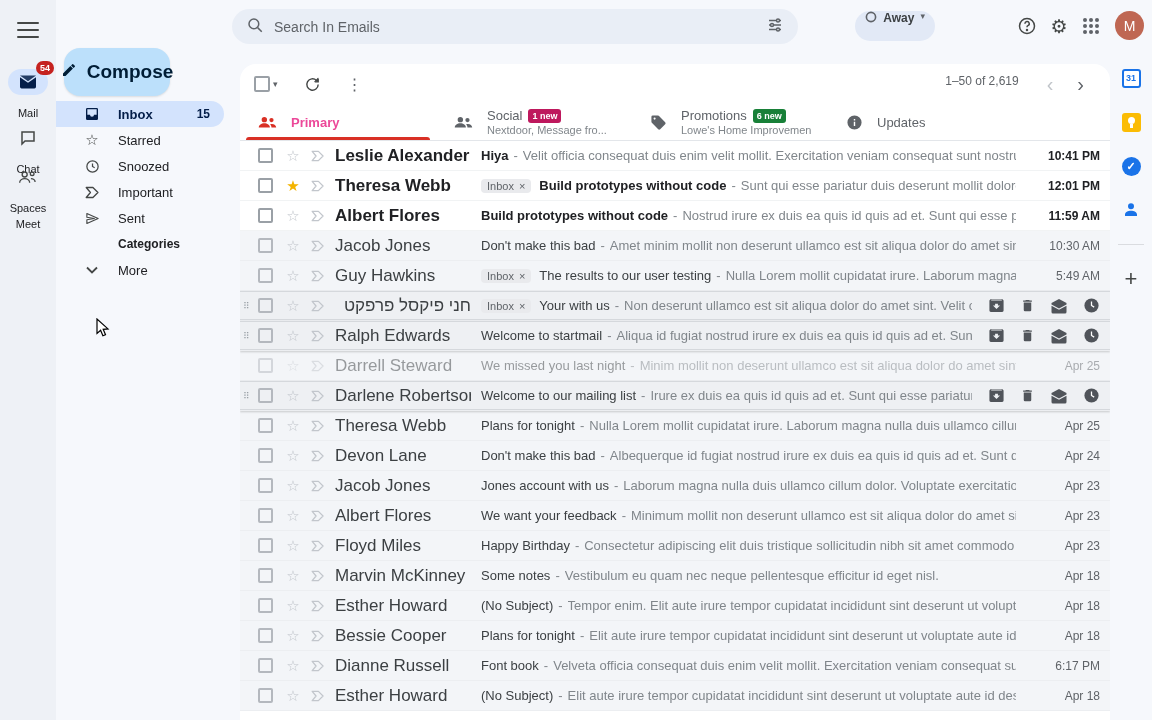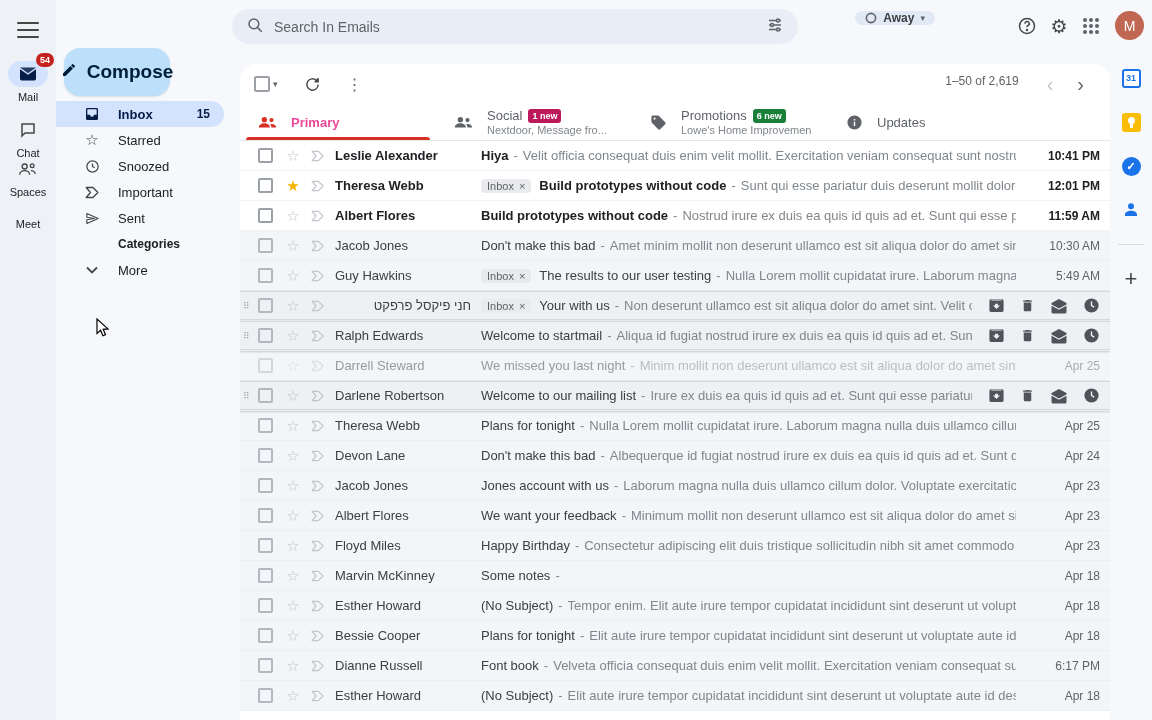--- a/index.html
+++ b/index.html
@@ -4,21 +4,21 @@
 <style>
   * { margin:0; padding:0; box-sizing:border-box; }
   html,body { width:1152px; height:720px; overflow:hidden; }
   body { font-family:"Liberation Sans", sans-serif; background:#f6f8fc; position:relative; color:#202124; }
 
   
   .rail { position:absolute; left:0; top:0; width:56px; height:720px; background:#eef1f6; z-index:5; }
   .hamburger { position:absolute; left:17px; top:17px; width:22px; height:16px; cursor:pointer; }
   .hamburger span { display:block; height:2px; background:#444746; margin:5px 0; border-radius:1px; }
   .rail-item { position:absolute; left:0; width:56px; text-align:center; }
-  .rail-pill { width:40px; height:26px; margin:4px auto; border-radius:13px; display:flex; align-items:center; justify-content:center; position:relative; }
+  .rail-pill { width:40px; height:26px; margin:12px auto; border-radius:13px; display:flex; align-items:center; justify-content:center; position:relative; }
   .rail-pill.active { background:#d3e3fd; }
   .rail-label { font-size:11px; color:#202124; margin-top:3px; }
   .rail-badge { position:absolute; top:-8px; right:-6px; background:#c5221f; color:#fff; font-size:9px; font-weight:bold; border-radius:8px; padding:2px 4px; min-width:16px; }
   .rail svg { display:block; }
 
   
   .sidebar { position:absolute; left:56px; top:52px; width:176px; bottom:0; }
   .compose { position:absolute; left:8px; top:-4px; width:106px; height:48px; background:#bce0fb; border-radius:16px; display:flex; align-items:center; justify-content:center; gap:10px; cursor:pointer; box-shadow:0 1px 2px rgba(60,64,67,.15); }
   .compose .lbl { font-size:19px; font-weight:bold; color:#001d35; }
   .nav { position:absolute; top:49px; left:0; right:8px; }
@@ -27,21 +27,21 @@
   .nav-item.active { background:#d3e3fd; font-weight:bold; color:#041e49; }
   .nav-item .count { margin-left:auto; margin-right:14px; font-size:12px; font-weight:bold; }
   .nav-cat { padding-left:62px; font-size:12px; font-weight:bold; color:#202124; height:26px; display:flex; align-items:center; }
   .star-glyph { font-size:15px; color:#444746; }
 
   
   .topbar { position:absolute; left:56px; top:0; right:0; height:52px; }
   .search { position:absolute; left:176px; top:9px; width:566px; height:35px; background:#e9eef6; border-radius:18px; display:flex; align-items:center; padding:0 14px; gap:10px; }
   .search input { border:none; background:transparent; outline:none; flex:1; font-size:14px; color:#202124; font-family:"Liberation Sans",sans-serif; }
   .search input::placeholder { color:#5f6368; }
-  .status-chip { position:absolute; right:217px; top:11px; height:14px; background:#e2e9f6; border-radius:15px; display:flex; align-items:center; gap:6px; padding:0 10px; cursor:pointer; }
+  .status-chip { position:absolute; right:217px; top:11px; height:30px; background:#e2e9f6; border-radius:15px; display:flex; gap:6px; padding:0 10px; cursor:pointer; }
   .status-chip .txt { font-size:12px; font-weight:bold; color:#3c4043; }
   .tb-icon { position:absolute; top:13px; width:26px; height:26px; display:flex; align-items:center; justify-content:center; cursor:pointer; color:#444746; }
   .help-i { right:112px; } .gear-i { right:80px; } .grid-i { right:48px; }
   .gear-glyph { font-size:19px; color:#444746; }
   .dotgrid { display:grid; grid-template-columns:repeat(3,4px); grid-template-rows:repeat(3,4px); gap:2px; }
   .dotgrid i { width:4px; height:4px; background:#5f6368; border-radius:50%; }
   .avatar { position:absolute; right:8px; top:11px; width:29px; height:29px; border-radius:50%; background:#bf6753; color:#fff; font-size:14px; display:flex; align-items:center; justify-content:center; cursor:pointer; }
 
   
   .rightrail { position:absolute; right:0; top:52px; width:42px; bottom:0; display:flex; flex-direction:column; align-items:center; padding-top:16px; gap:24px; }
@@ -83,21 +83,21 @@
   .row { position:relative; height:30px; display:flex; align-items:center; padding:0 10px 0 18px; background:#f3f5f8; border-bottom:1px solid #eceef1; cursor:pointer; }
   .row.unread { background:#fff; border-bottom:1px solid #f1f3f4; }
   .row.hover { background:#eef0f3; box-shadow:inset 0 1px 0 #d5d8dc, inset 0 -1px 0 #d5d8dc, 0 1px 2px rgba(0,0,0,.18); z-index:2; }
   .row.faded > * { opacity:.5; }
   .drag-handle { position:absolute; left:3px; top:50%; transform:translateY(-50%); font-size:9px; color:#9aa0a6; letter-spacing:-1px; line-height:7px; width:10px; }
   .cb { flex:0 0 15px; width:15px; height:15px; border:2px solid #b4b8be; border-radius:2px; margin-right:11px; }
   .row.unread .cb { border-color:#9aa0a6; }
   .star { flex:0 0 18px; font-size:15px; color:#c2c6cc; text-align:center; margin-right:7px; line-height:1; }
   .star.starred { color:#f4b400; }
   .imp { flex:0 0 18px; margin-right:8px; display:flex; justify-content:center; color:#c2c6cc; }
-  .sender { flex:0 0 136px; font-size:13px; color:#3c4043; white-space:nowrap; overflow:hidden; margin-right:10px; }
+  .sender { flex:0 0 136px; font-size:17px; color:#3c4043; white-space:nowrap; overflow:hidden; margin-right:10px; }
   .row.unread .sender { font-weight:bold; color:#202124; }
   .content { flex:1; display:flex; align-items:center; white-space:nowrap; overflow:hidden; font-size:13px; min-width:0; }
   .chip { background:#e9eaed; border-radius:4px; font-size:11px; color:#5f6368; padding:1px 6px; margin-right:8px; display:inline-flex; gap:5px; align-items:center; flex:none; }
   .chip .chip-x { cursor:pointer; font-size:11px; }
   .subject { color:#3c4043; flex:none; }
   .row.unread .subject { font-weight:bold; color:#202124; }
   .sep { color:#80868b; margin:0 5px; flex:none; }
   .snippet { color:#80868b; overflow:hidden; }
   .time { flex:0 0 84px; text-align:right; font-size:12px; color:#5f6368; white-space:nowrap; }
   .row.unread .time { font-weight:bold; color:#202124; }
@@ -703,20 +703,21 @@
     <span class="imp">
       <svg width="14" height="12" viewBox="0 0 18 14" fill="none" stroke="currentColor" stroke-width="1.6">
             <path d="M1.5 1h8l6 6-6 6h-8l5-6-5-6z" stroke-linejoin="round"></path>
           </svg>
     </span>
     <span class="sender" dir="auto">Marvin McKinney</span>
     <span class="content">
 
       <span class="subject">Some notes</span>
       <span class="sep">-</span>
+      <span class="snippet">Vestibulum eu quam nec neque pellentesque efficitur id eget nisl.</span>
     </span>
     <span class="time">Apr 18</span>
 
   </div>
       <div class="row">
 
     <span class="cb"></span>
     <span class="star">☆</span>
     <span class="imp">
       <svg width="14" height="12" viewBox="0 0 18 14" fill="none" stroke="currentColor" stroke-width="1.6">

